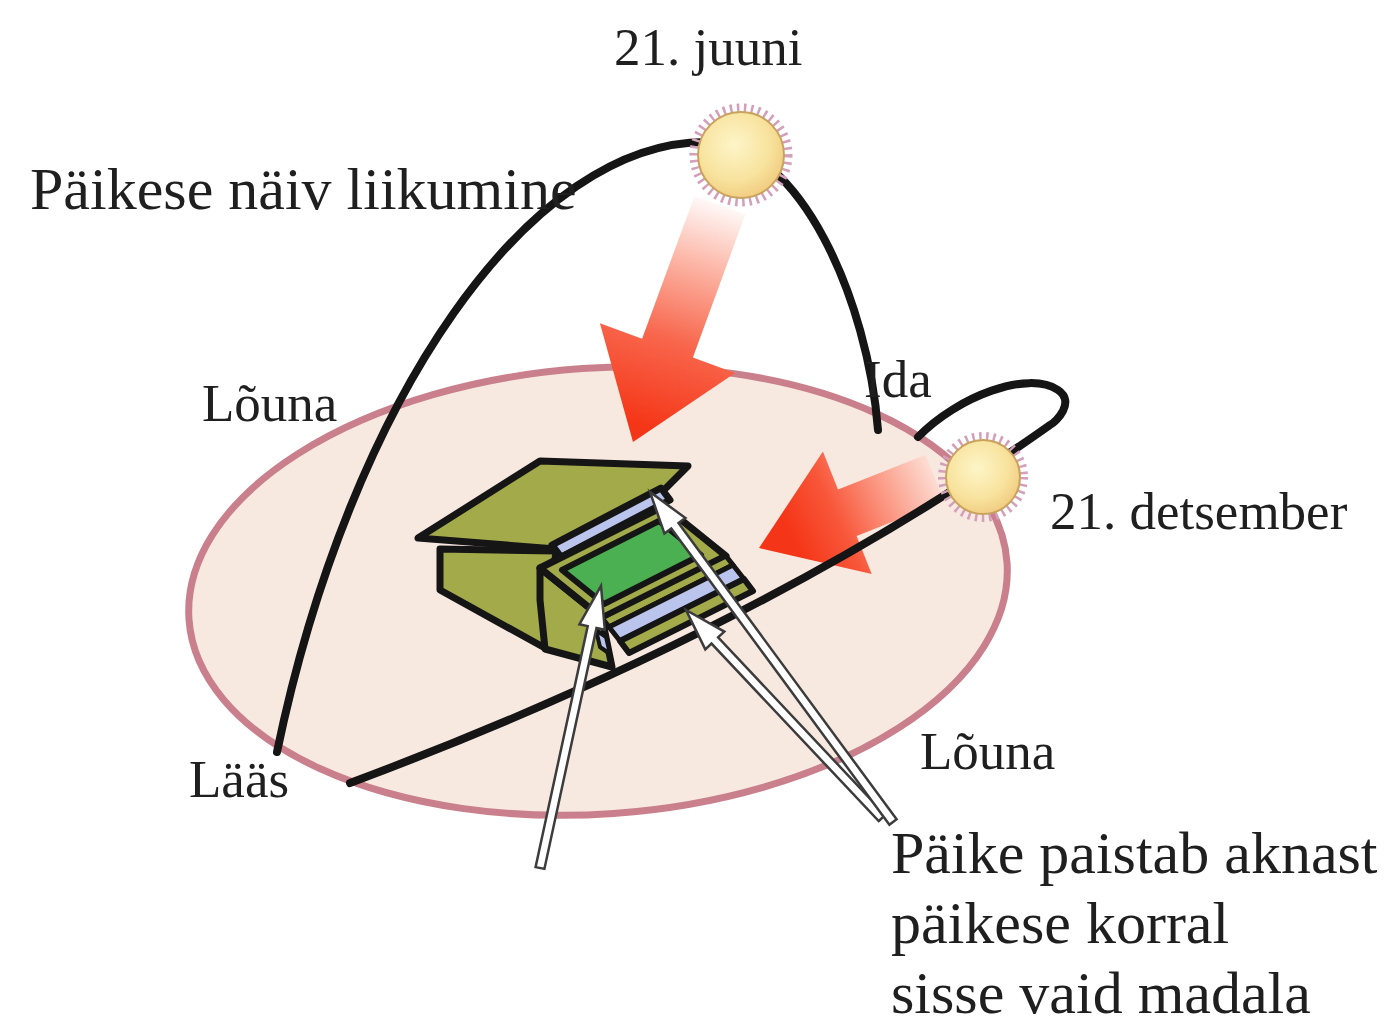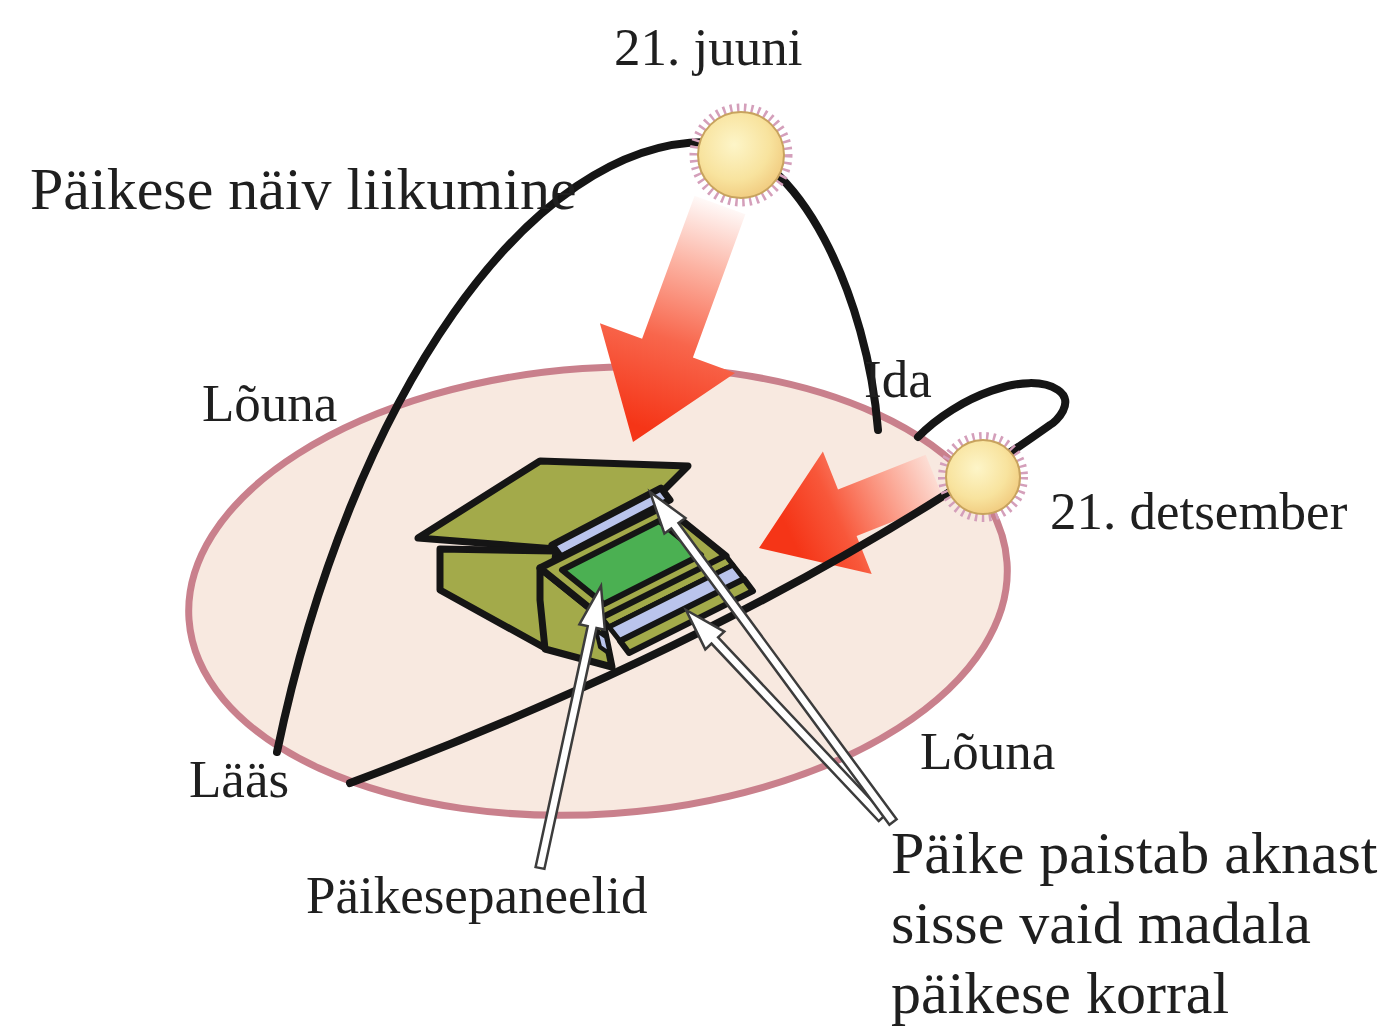--- a/index.html
+++ b/index.html
@@ -75,21 +75,20 @@
     </g>
   </svg>
 
   <div class="lbl" style="left:614px;top:20px">21. juuni</div>
   <div class="lbl" style="left:30px;top:158px;font-size:60px">Päikese näiv liikumine</div>
   <div class="lbl" style="left:202px;top:376px">Lõuna</div>
   <div class="lbl" style="left:864px;top:352px">Ida</div>
   <div class="lbl" style="left:1050px;top:484px">21. detsember</div>
   <div class="lbl" style="left:189px;top:752px">Lääs</div>
   <div class="lbl" style="left:920px;top:724px">Lõuna</div>
-  <div class="lbl" style="left:306px;top:868px">Päikesepaneelid</div>
 
   <div class="lbl small" style="left:891px;top:818px">
     <div class="note-line">Päike paistab aknast</div>
+    <div class="note-line">päikese korral</div>
     <div class="note-line">sisse vaid madala</div>
-    <div class="note-line">päikese korral</div>
   </div>
 
 </div>
 
 </body></html>

